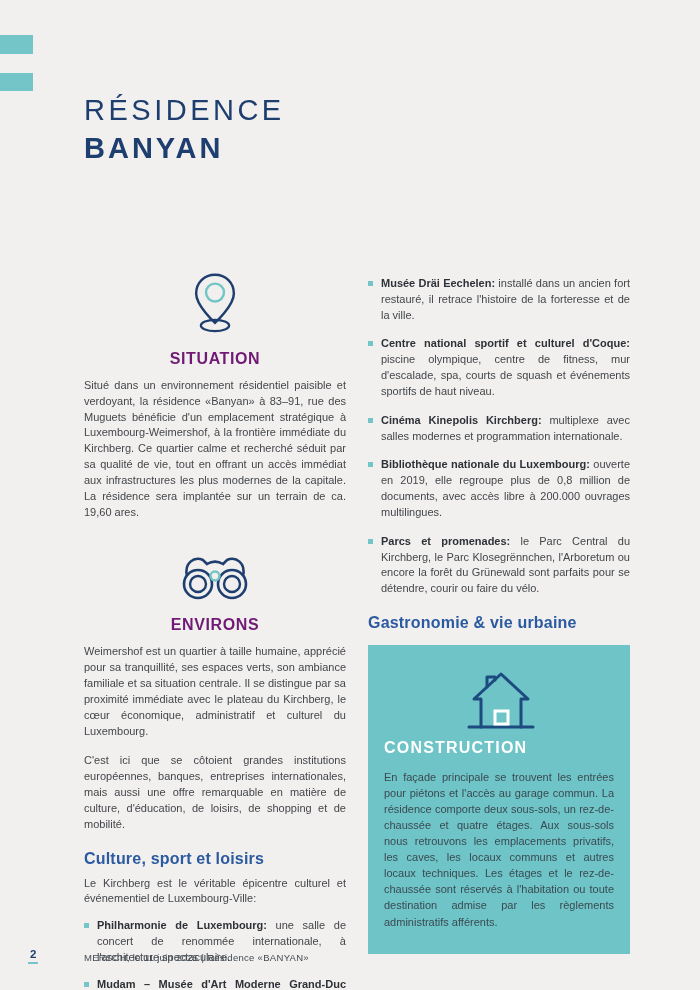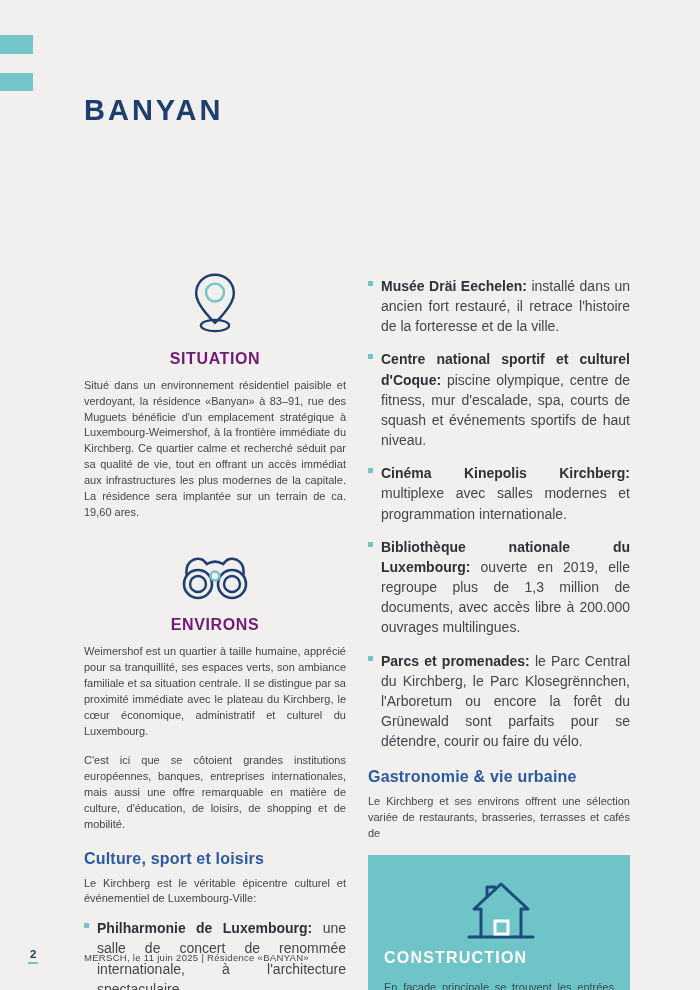--- a/index.html
+++ b/index.html
@@ -44,21 +44,21 @@
     font-size: 16px; font-weight: 700; color: #2b5aa0;
     margin-top: 17px; letter-spacing: 0.2px;
   }
   .intro-p { font-size: 11px; line-height: 1.44; margin-top: 8px; text-align: justify; }
 
   .bullet-list { margin-top: 11px; }
   .bullet-item { display: flex; margin-bottom: 11px; }
   .bullet-sq {
     flex: 0 0 auto; width: 5px; height: 5px; background: #74c5c7; margin: 5px 8px 0 0;
   }
-  .bullet-text { font-size: 14px; line-height: 1.44; text-align: justify; }
+  .bullet-text { font-size: 11px; line-height: 1.44; text-align: justify; }
   .bullet-text b { color: #2e3238; }
 
   .col-right .bullet-list { margin-top: 8px; }
   .col-right .bullet-item { margin-bottom: 13px; }
 
   .construction-box {
     margin-top: 13px; background: #6ec4c6; padding: 20px 16px 24px 16px;
   }
   .construction-box .icon-wrap { margin-top: 0; }
   .construction-heading {
@@ -83,20 +83,21 @@
 </style>
 </head>
 <body>
 
 <div class="page">
 
   <div class="corner-mark m1"></div>
   <div class="corner-mark m2"></div>
 
   <div class="title-block">
+    <div class="title-line1">RÉSIDENCE</div>
     <div class="title-line2">BANYAN</div>
   </div>
 
   <div class="col col-left">
 
     <div class="icon-wrap pin">
       <svg width="66" height="68" viewBox="0 0 70 72" fill="none">
         <path d="M35 58 C35 58 15 40 15 27 C15 15.5 23.5 7 35 7 C46.5 7 55 15.5 55 27 C55 40 35 58 35 58 Z" stroke="#1d3e6e" stroke-width="2.6"></path>
         <circle cx="35" cy="26" r="9.5" stroke="#74c5c7" stroke-width="2.6"></circle>
         <ellipse cx="35" cy="61" rx="15" ry="6" stroke="#1d3e6e" stroke-width="2.4"></ellipse>
@@ -146,30 +147,29 @@
       <div class="bullet-item">
         <span class="bullet-sq"></span>
         <p class="bullet-text"><b>Centre national sportif et culturel d'Coque:</b><span> piscine olympique, centre de fitness, mur d'escalade, spa, courts de squash et événements sportifs de haut niveau.</span></p>
       </div>
       <div class="bullet-item">
         <span class="bullet-sq"></span>
         <p class="bullet-text"><b>Cinéma Kinepolis Kirchberg:</b><span> multiplexe avec salles modernes et programmation internationale.</span></p>
       </div>
       <div class="bullet-item">
         <span class="bullet-sq"></span>
-        <p class="bullet-text"><b>Bibliothèque nationale du Luxembourg:</b><span> ouverte en 2019, elle regroupe plus de 1,3 million de documents, avec accès libre à 200.000 ouvrages multilingues.</span></p>
+        <p class="bullet-text"><b>Bibliothèque nationale du Luxembourg:</b><span> ouverte en 2019, elle regroupe plus de 0,8 million de documents, avec accès libre à 200.000 ouvrages multilingues.</span></p>
       </div>
       <div class="bullet-item">
         <span class="bullet-sq"></span>
         <p class="bullet-text"><b>Parcs et promenades:</b><span> le Parc Central du Kirchberg, le Parc Klosegrënnchen, l'Arboretum ou encore la forêt du Grünewald sont parfaits pour se détendre, courir ou faire du vélo.</span></p>
       </div>
     </div>
 
     <div class="sub-heading">Gastronomie &amp; vie urbaine</div>
-    <p class="intro-p">Le Kirchberg et ses environs offrent une sélection variée de restaurants, brasseries, terrasses et cafés de</p>
 
     <div class="construction-box">
       <div class="icon-wrap">
         <svg width="84" height="66" viewBox="0 0 84 66" fill="none">
           <path d="M24 62 L24 34 L17 34 L44 9 L71 34 L64 34 L64 62" stroke="#1d4b80" stroke-width="3" stroke-linejoin="round" stroke-linecap="round"></path>
           <path d="M30 22 L30 12 L38 12 L38 15" stroke="#1d4b80" stroke-width="3" stroke-linejoin="round" stroke-linecap="round"></path>
           <path d="M12 62 L76 62" stroke="#1d4b80" stroke-width="3" stroke-linecap="round"></path>
           <rect x="38" y="46" width="13" height="13" stroke="#ffffff" stroke-width="3"></rect>
         </svg>
       </div>

